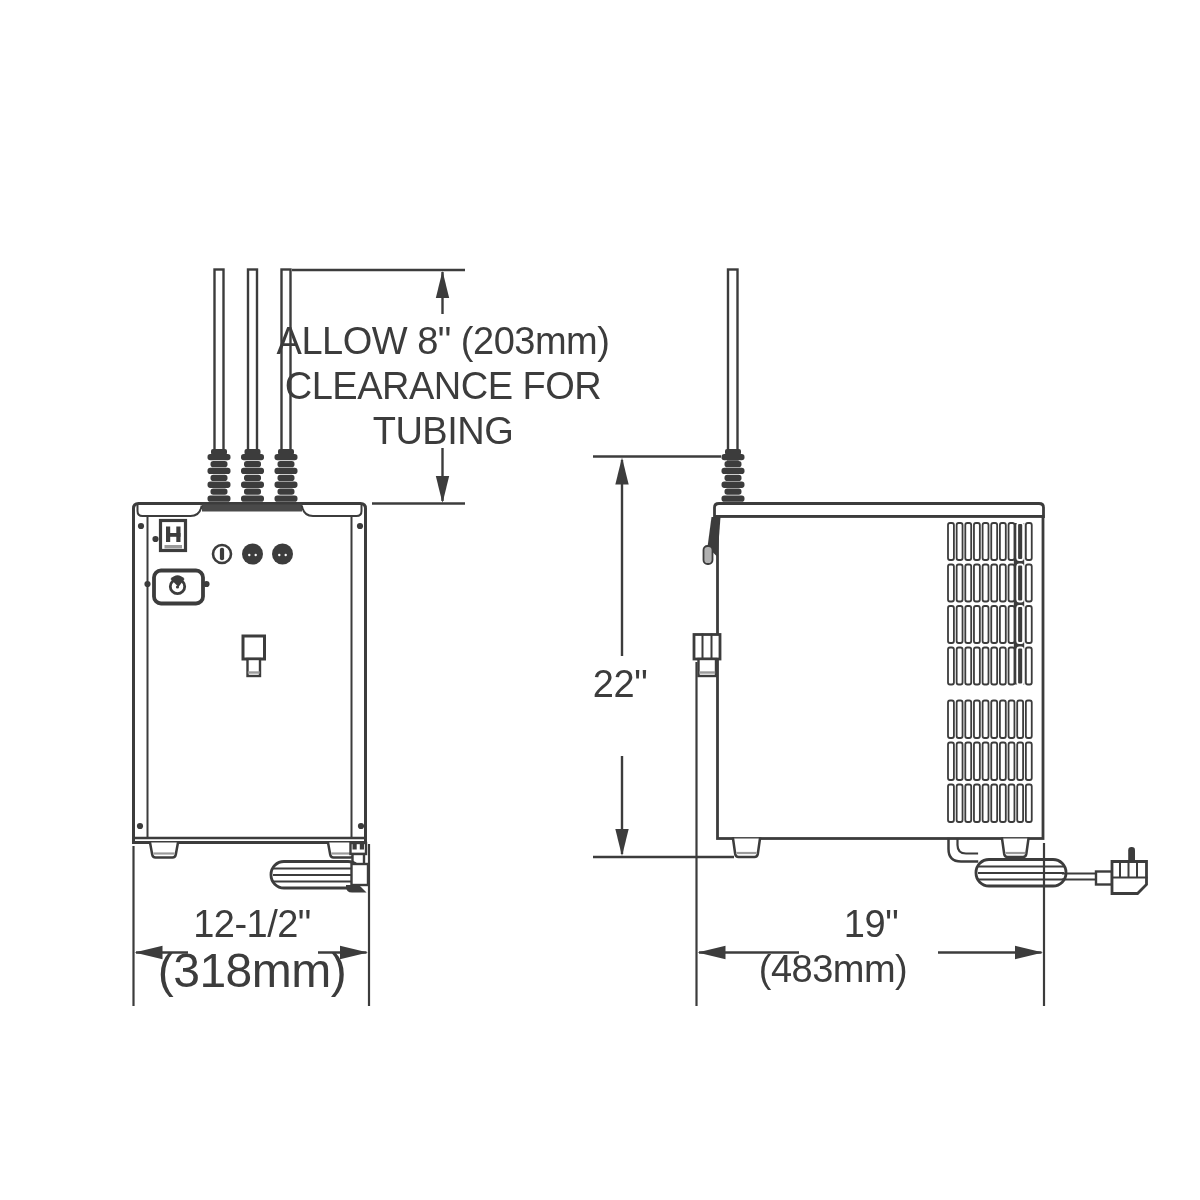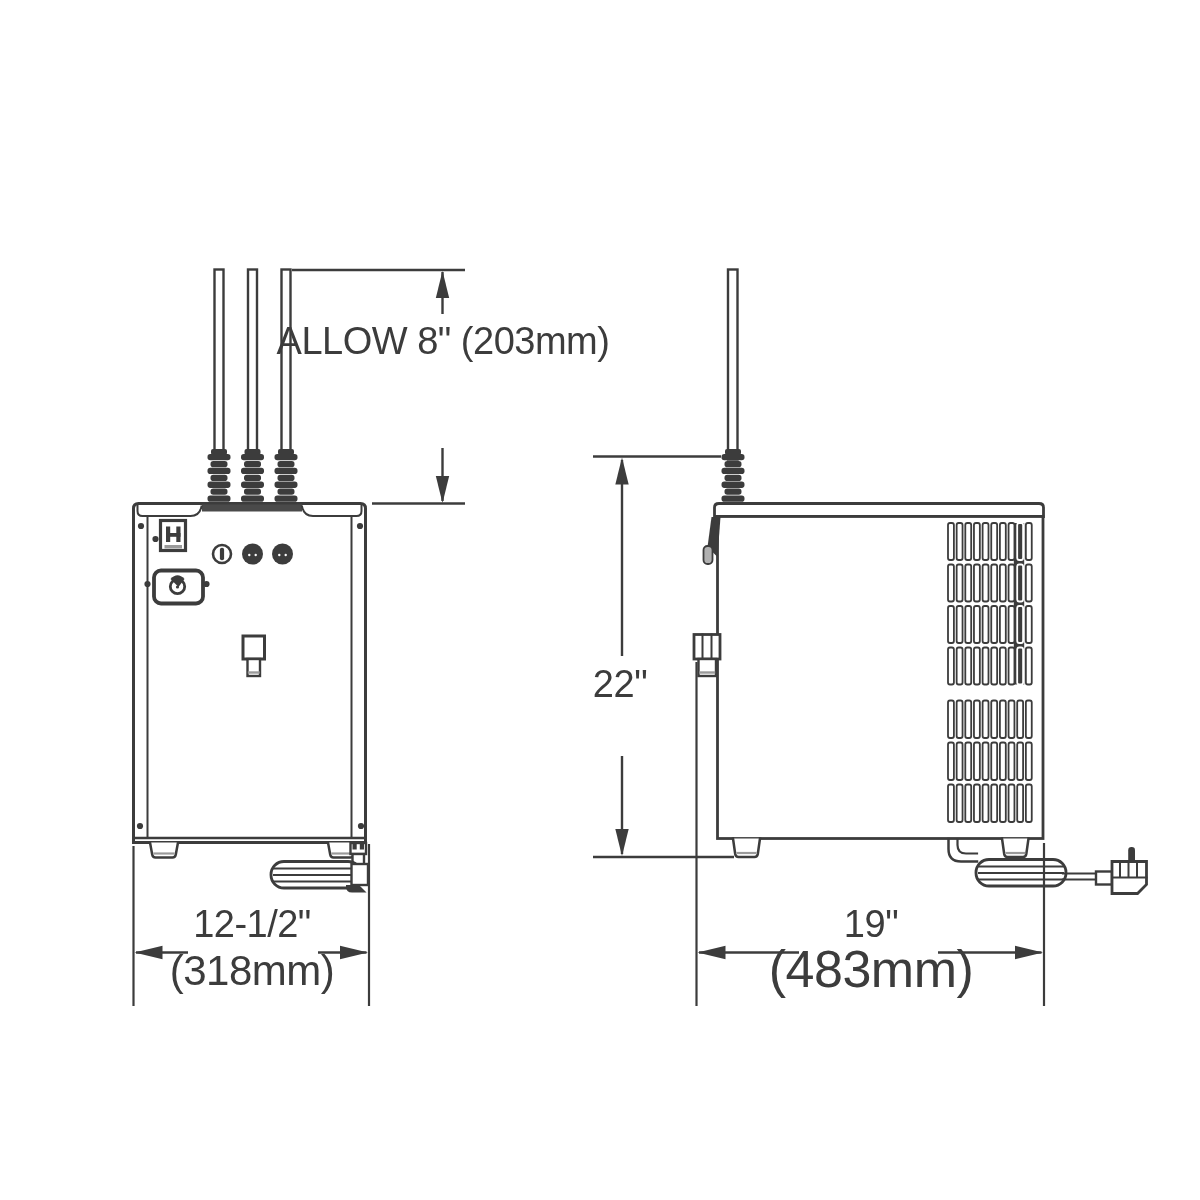--- a/index.html
+++ b/index.html
@@ -4,23 +4,23 @@
 <style>
   html,body{margin:0;padding:0;background:#ffffff;}
   #canvas{position:relative;width:1200px;height:1200px;background:#ffffff;
           font-family:"Liberation Sans",sans-serif;overflow:hidden;}
   #lineart{position:absolute;left:0;top:0;}
   .dimtext{position:absolute;color:#3c3c3c;text-align:center;
            font-family:"Liberation Sans",sans-serif;letter-spacing:-0.5px;}
   .note{left:203px;top:319px;width:480px;font-size:38px;line-height:45px;}
   .h22{left:520px;top:661px;width:200px;font-size:38px;line-height:46px;}
   .w1a{left:127px;top:903px;width:250px;font-size:38px;line-height:42px;}
-  .w1b{left:127px;top:950px;width:250px;font-size:42px;line-height:42px;}
+  .w1b{left:127px;top:950px;width:250px;font-size:48px;line-height:42px;}
   .w2a{left:746px;top:903px;width:250px;font-size:38px;line-height:42px;}
-  .w2b{left:746px;top:948px;width:250px;font-size:52px;line-height:42px;}
+  .w2b{left:708px;top:948px;width:250px;font-size:38px;line-height:42px;}
 </style>
 </head>
 <body>
 
 <div id="canvas">
 
 <svg id="lineart" width="1200" height="1200" viewBox="0 0 1200 1200">
 
   <g stroke-linecap="square">
 
@@ -287,20 +287,22 @@
     <path d="M1044,843 V1006" stroke-width="2.2"></path>
     <path d="M699,952.5 H799" stroke-width="2.4"></path>
     <path d="M938,952.5 H1041.5" stroke-width="2.4"></path>
     <polygon points="697.5,952.5 725.5,945.8 725.5,959.2" fill="#3c3c3c" stroke="none"></polygon>
     <polygon points="1043,952.5 1015,945.8 1015,959.2" fill="#3c3c3c" stroke="none"></polygon>
   </g>
 </svg>
 
 <div class="dimtext note">
   <div>ALLOW 8" (203mm)</div>
+  <div>CLEARANCE FOR</div>
+  <div>TUBING</div>
 </div>
 
 <div class="dimtext h22">
   <div>22"</div>
 </div>
 
 <div class="dimtext w1a">12-1/2"</div>
 <div class="dimtext w1b">(318mm)</div>
 
 <div class="dimtext w2a">19"</div>

